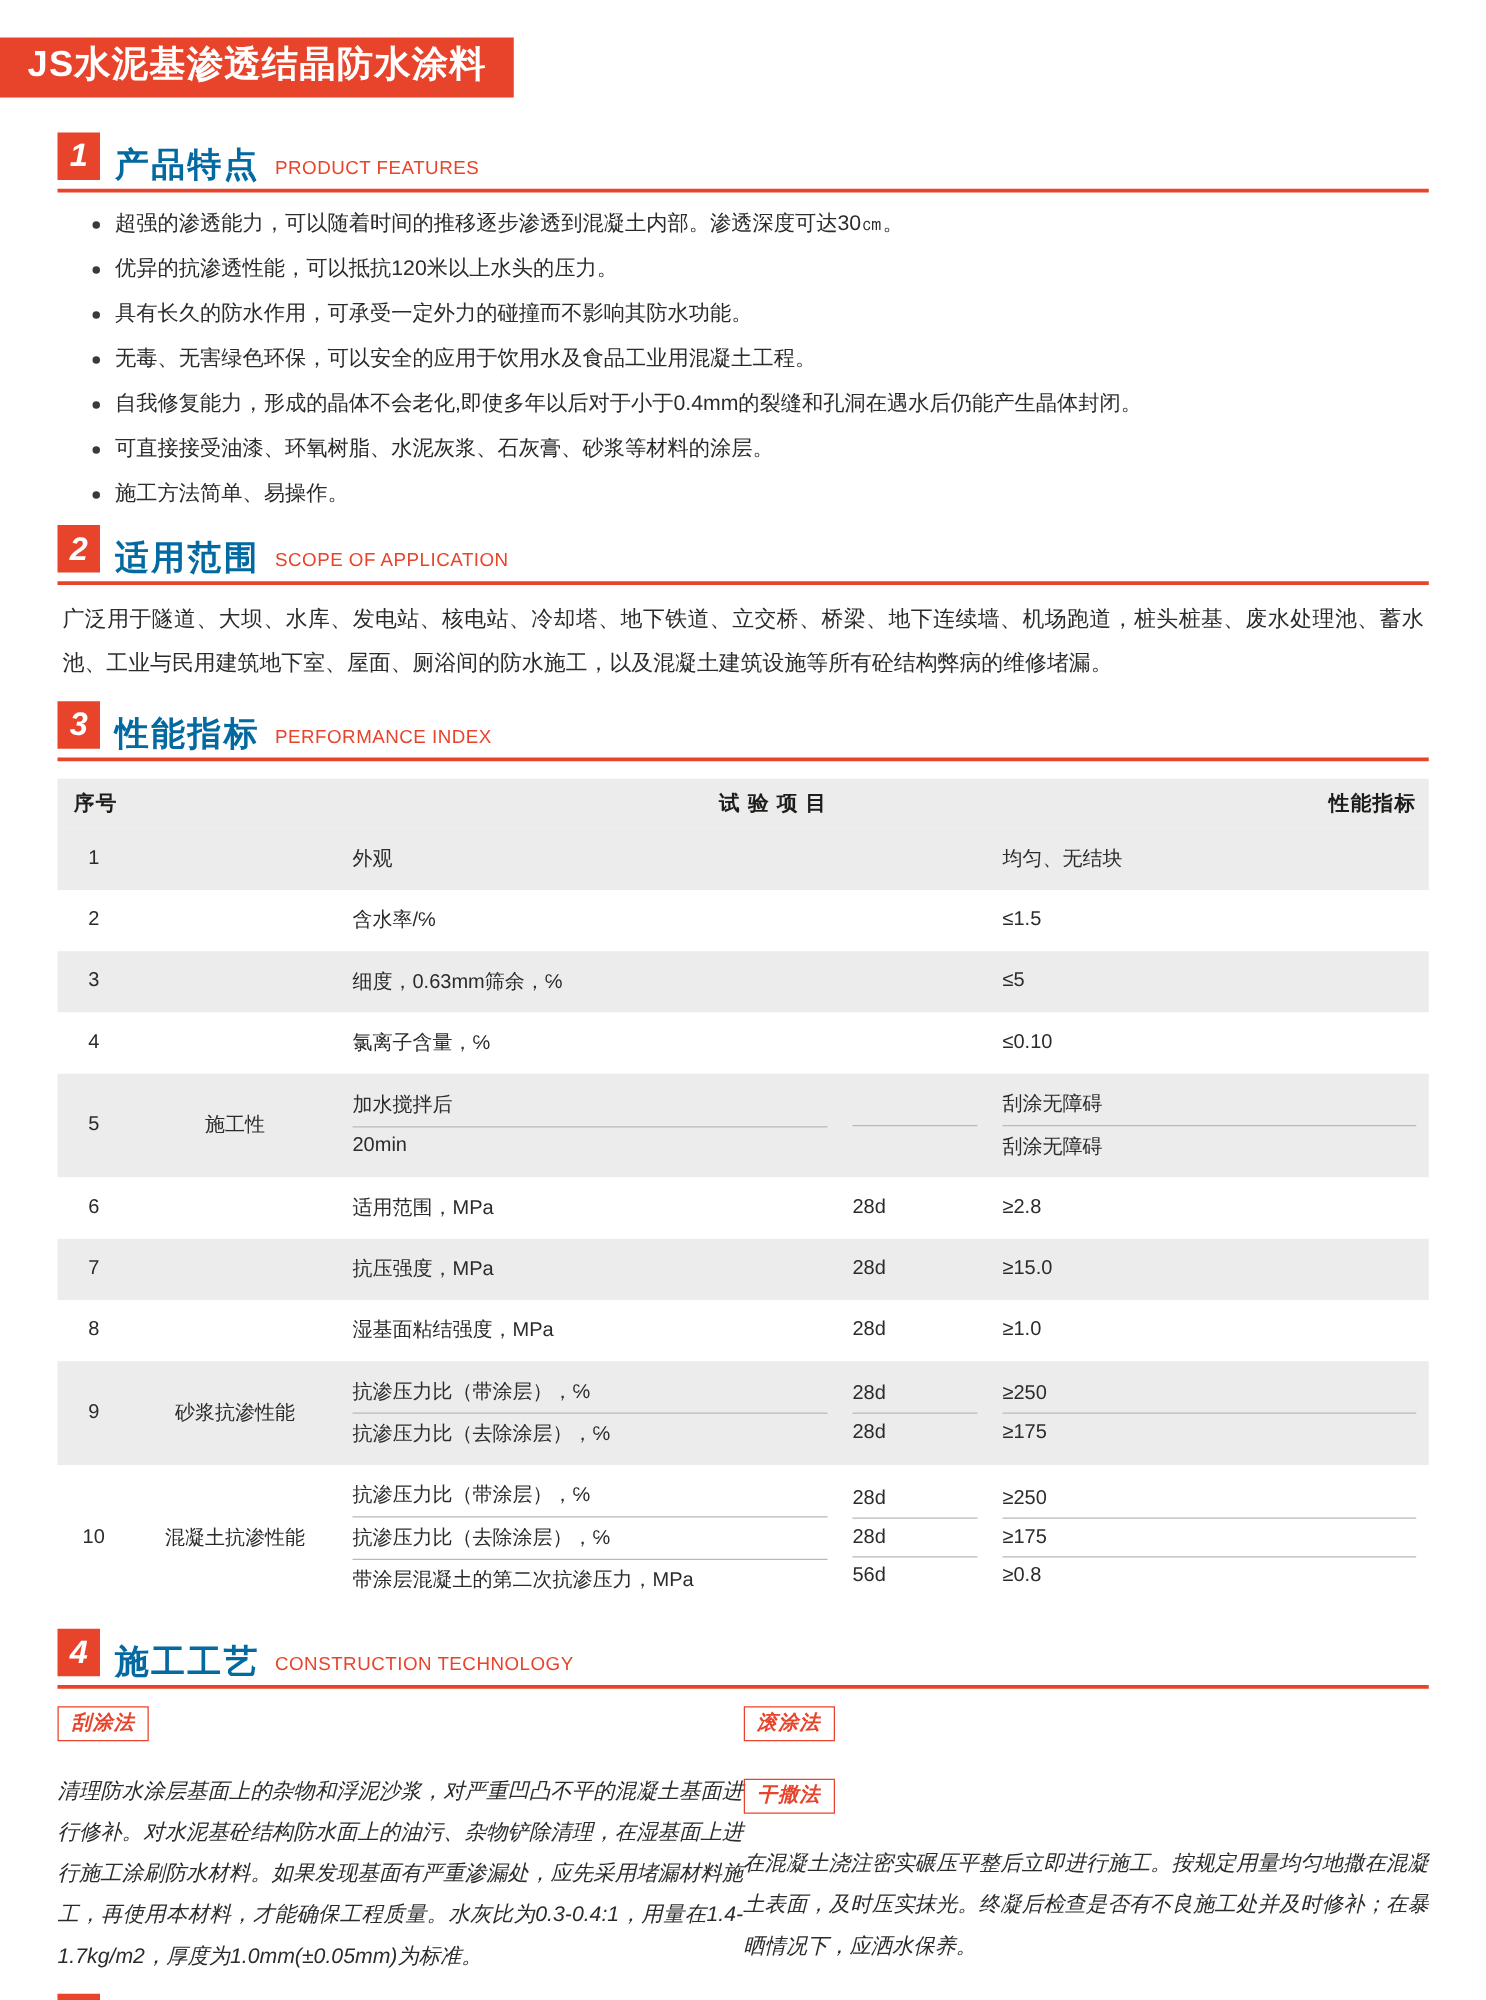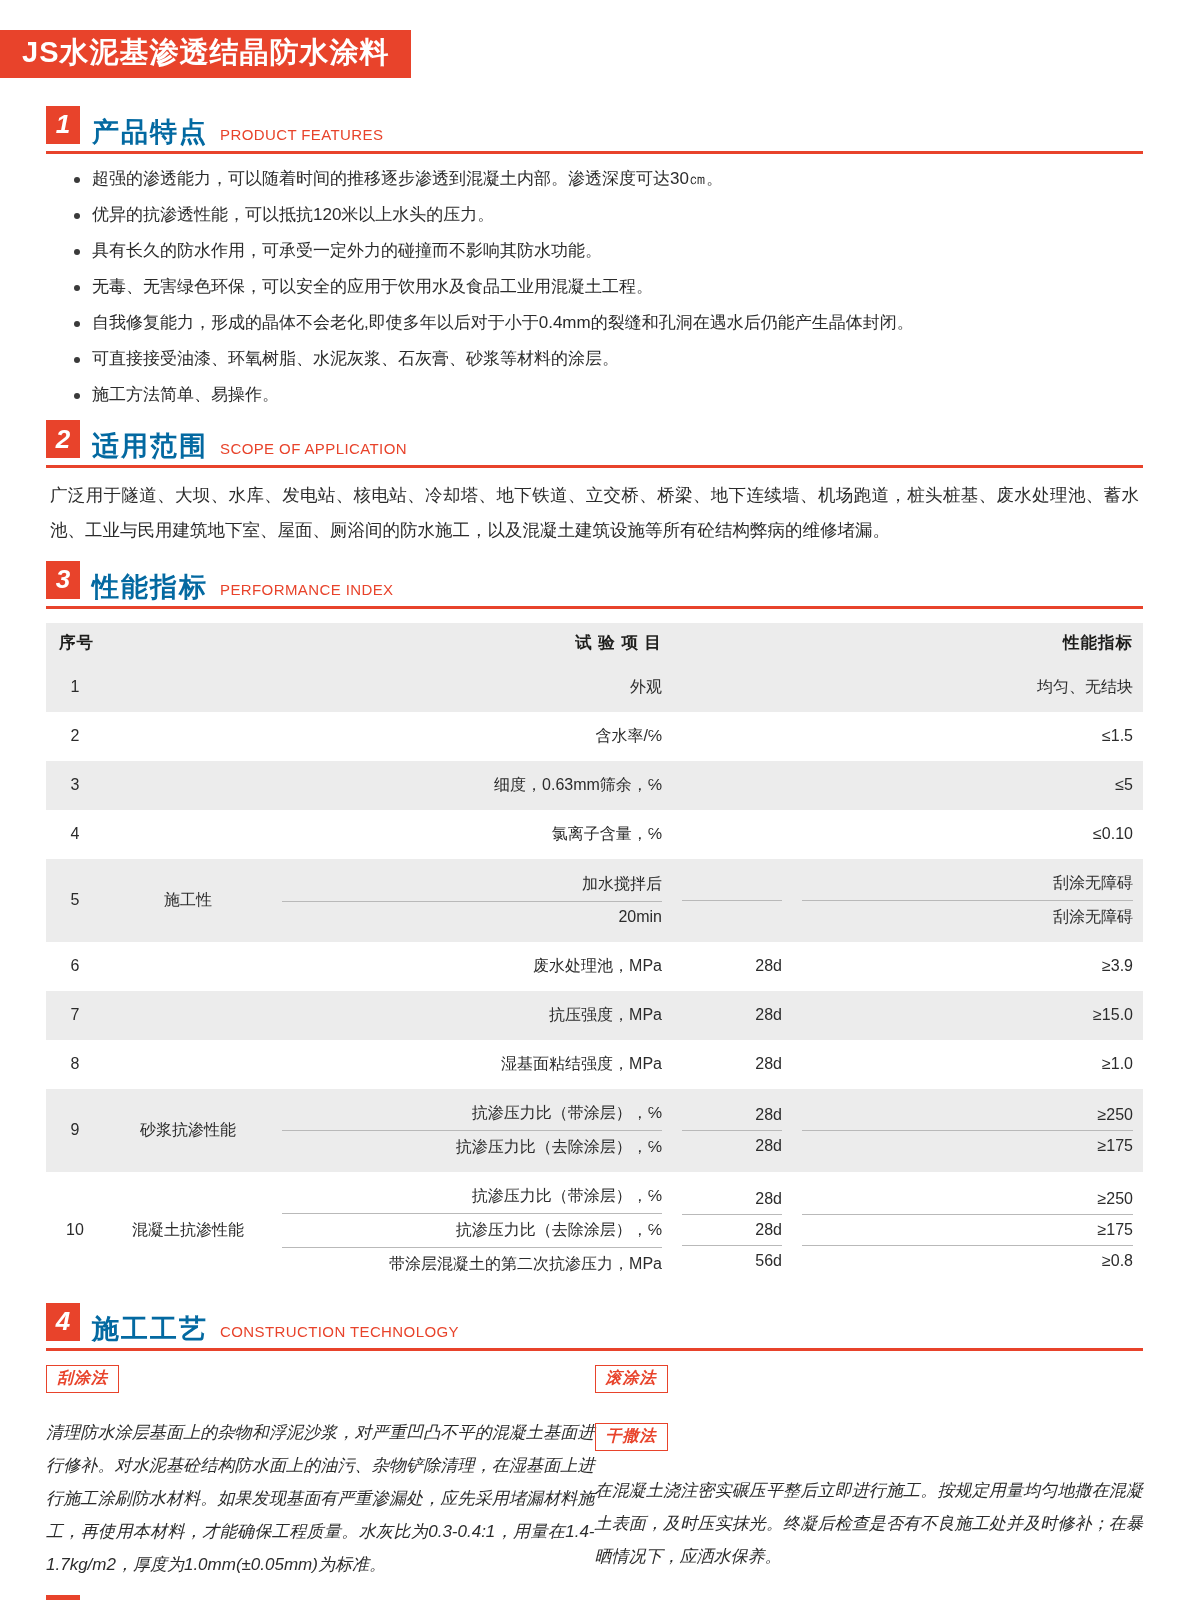--- a/index.html
+++ b/index.html
@@ -118,21 +118,21 @@
     color: #2b2b2b;
     vertical-align: middle;
   }
   table.perf tr.alt td { background: #ececec; }
   table.perf tr.plain td { background: #ffffff; }
   .c-no { width: 58px; text-align: center; }
   .c-grp { width: 168px; }
   .c-item { width: 400px; }
   .c-age { width: 120px; }
   .c-val { }
-  .sub-split > div { padding: 6px 0; text-align: right; }
+  .sub-split > div { padding: 6px 0; }
   .sub-split > div + div { border-top: 1px solid #b9b9b9; }
   .grp-cell { text-align: center; }
 
   
   .cols { display: flex; margin-top: 14px; font-style: italic; }
   .col { flex: 1 1 0; }
   .tag {
     display: inline-block;
     border: 1.6px solid #e8432b;
     color: #e8432b;
@@ -271,27 +271,27 @@
           </td>
           <td class="c-val sub-split">
             <div>刮涂无障碍</div>
             <div>刮涂无障碍</div>
           </td>
         </tr>
         <tr class="plain">
           <td class="c-no">6</td>
           <td class="c-grp grp-cell"></td>
           <td class="c-item sub-split">
-            <div>废水处理池，MPa</div>
-          </td>
-          <td class="c-age sub-split">
-            <div>28d</div>
-          </td>
-          <td class="c-val sub-split">
-            <div>≥3.9</div>
+            <div>适用范围，MPa</div>
+          </td>
+          <td class="c-age sub-split">
+            <div>28d</div>
+          </td>
+          <td class="c-val sub-split">
+            <div>≥2.8</div>
           </td>
         </tr>
         <tr class="alt">
           <td class="c-no">7</td>
           <td class="c-grp grp-cell"></td>
           <td class="c-item sub-split">
             <div>抗压强度，MPa</div>
           </td>
           <td class="c-age sub-split">
             <div>28d</div>

